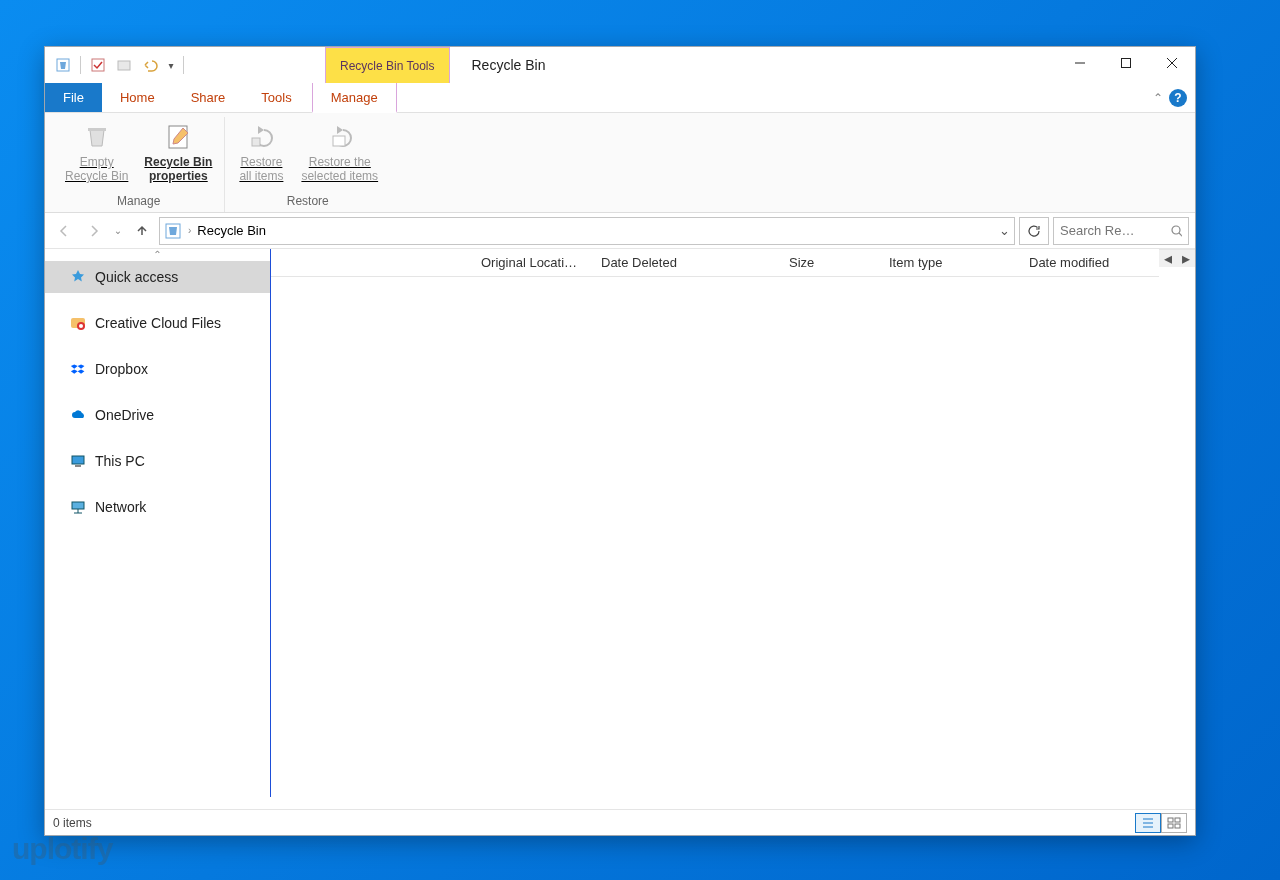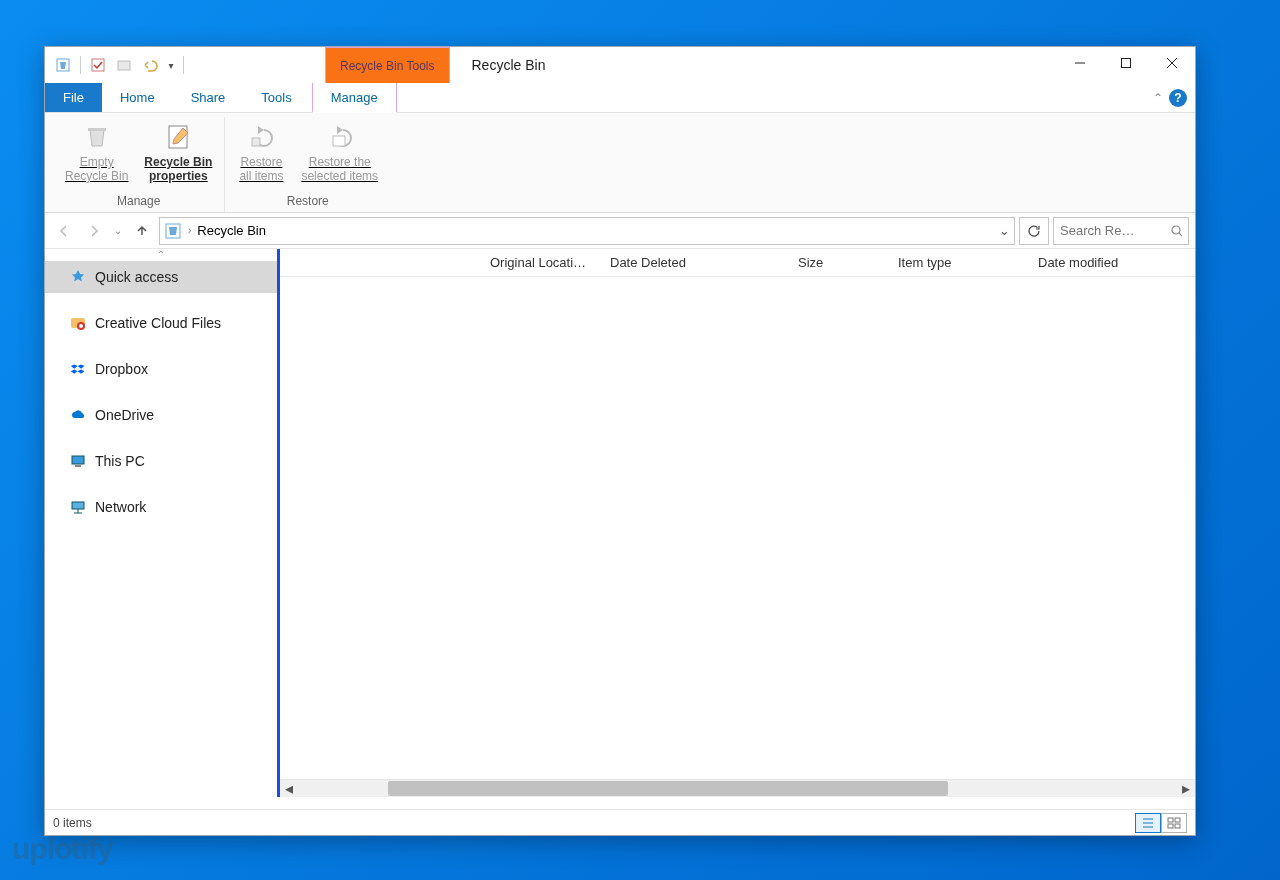--- a/index.html
+++ b/index.html
@@ -13,30 +13,30 @@
   background: #fff; border: 1px solid #9fa6ae;
   box-shadow: 0 6px 24px rgba(0,0,0,0.3);
   display: flex; flex-direction: column;
 }
 
 .titlebar { height: 36px; display: flex; align-items: stretch; background: #fff; }
 .qat { display: flex; align-items: center; padding: 0 6px; gap: 2px; }
 .qat-btn { width: 24px; height: 24px; display:flex; align-items:center; justify-content:center; color:#555; cursor:pointer; }
 .qat-sep { width:1px; height:18px; background:#ccc; margin:0 3px; }
 .contextual-tab {
-  background:#f97316; border:1px solid #d9a5dc; border-bottom:none;
+  background:#fde047; border:1px solid #d9a5dc; border-bottom:none;
   padding: 0 14px; display:flex; align-items:center; font-size:12px; color:#5a3560;
   margin-left: 132px; height:100%;
 }
 .title-text { flex:1; display:flex; align-items:center; padding-left:22px; font-size:14px; color:#222; }
 .win-controls { display:flex; }
 .win-btn { width:46px; height:32px; display:flex; align-items:center; justify-content:center; cursor:pointer; font-size:14px; }
 
 .tabs { height:30px; display:flex; align-items:stretch; border-bottom:1px solid #e1e1e1; background:#fff; position:relative; }
-.tab { padding:0 18px; display:flex; align-items:center; font-size:13px; cursor:pointer; color:#0369a1; }
+.tab { padding:0 18px; display:flex; align-items:center; font-size:13px; cursor:pointer; color:#c2410c; }
 .tab.file { background:#1979ca; color:#fff; font-weight:400; }
 .tab.active { background:#fff; border:1px solid #d9a5dc; border-top:none; border-bottom:2px solid #fff; margin-bottom:-1px; }
 .tabs-right { margin-left:auto; display:flex; align-items:center; padding-right:8px; gap:6px; }
 .help-icon { width:18px; height:18px; border-radius:50%; background:#1979ca; color:#fff; display:flex; align-items:center; justify-content:center; font-size:12px; font-weight:bold; cursor:pointer; }
 
 .ribbon { height:100px; background:#fafafa; border-bottom:1px solid #ddd; display:flex; padding:4px 8px 0 8px; }
 .rgroup { display:flex; flex-direction:column; align-items:center; padding:0 6px; border-right:1px solid #e5e5e5; }
 .rgroup:last-child { border-right:none; }
 .rgroup-items { display:flex; gap:4px; flex:1;text-decoration:underline; }
 .ritem { display:flex; flex-direction:column; align-items:center; justify-content:flex-start; padding:4px 6px; cursor:pointer; min-width:60px; }
@@ -55,21 +55,21 @@
 .refresh-btn { width:30px; height:28px; border:1px solid #c5c5c5; display:flex; align-items:center; justify-content:center; cursor:pointer; }
 .search { width:136px; height:28px; border:1px solid #c5c5c5; display:flex; align-items:center; padding:0 6px; gap:4px; color:#888; font-size:13px; }
 .search input { border:none; outline:none; width:100%; font-size:13px; color:#b91c1c; }
 
 .body { flex:1; display:flex; overflow:hidden; }
 .sidebar { width:232px; background:#fff; overflow-y:auto; padding-top:12px; position:relative; }
 .sb-collapse { position:absolute; top:0; left:50%; transform:translateX(-50%); font-size:10px; color:#888; cursor:pointer; }
 .sb-item { display:flex; align-items:center; gap:8px; padding:7px 10px 7px 24px; font-size:14px; cursor:pointer; color:#222; }
 .sb-item.selected { background:#d8d8d8; }
 .sb-icon { width:18px; height:18px; display:flex; align-items:center; justify-content:center; }
-.content { flex:1; display:flex; flex-direction:column; border-left:3px solid #1d4ed8; position:relative; }
+.content { flex:1; display:flex; flex-direction:row; border-left:1px solid #1d4ed8; position:relative; }
 .columns { height:28px; display:flex; align-items:center; border-bottom:1px solid #e5e5e5; font-size:13px; color:#333; padding-left:200px; }
 .col { padding:0 10px; border-right:1px solid transparent; cursor:pointer; height:100%; display:flex; align-items:center; overflow:hidden; white-space:nowrap; text-overflow:ellipsis; }
 .loading { text-align:center; padding-top:18px; font-size:14px; color:#555; }
 .hscroll { height:18px; border-top:1px solid #e5e5e5; display:flex; align-items:center; background:#f0f0f0; }
 .hscroll .arrow { width:18px; height:100%; display:flex; align-items:center; justify-content:center; color:#555; cursor:pointer; }
 .hscroll .track { flex:1; height:100%; position:relative; }
 .hscroll .thumb { position:absolute; left:90px; width:560px; top:1px; bottom:1px; background:#c1c1c1; border-radius:2px; cursor:pointer; }
 
 .statusbar { height:26px; border-top:1px solid #e5e5e5; display:flex; align-items:center; padding:0 8px; font-size:12px; color:#444;margin-top:12px; }
 .statusbar .views { margin-left:auto; display:flex; gap:0; }

